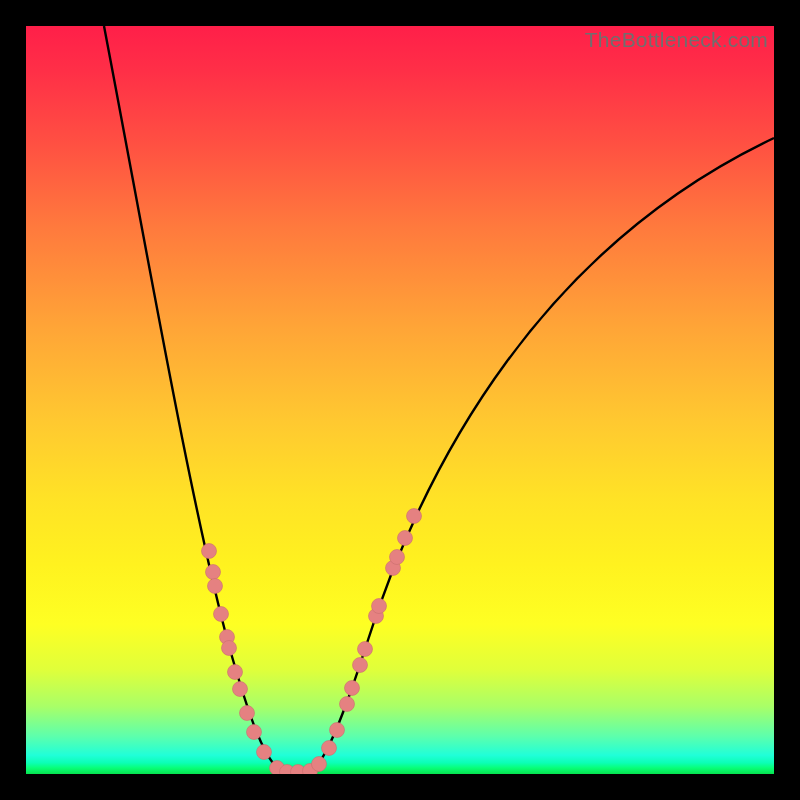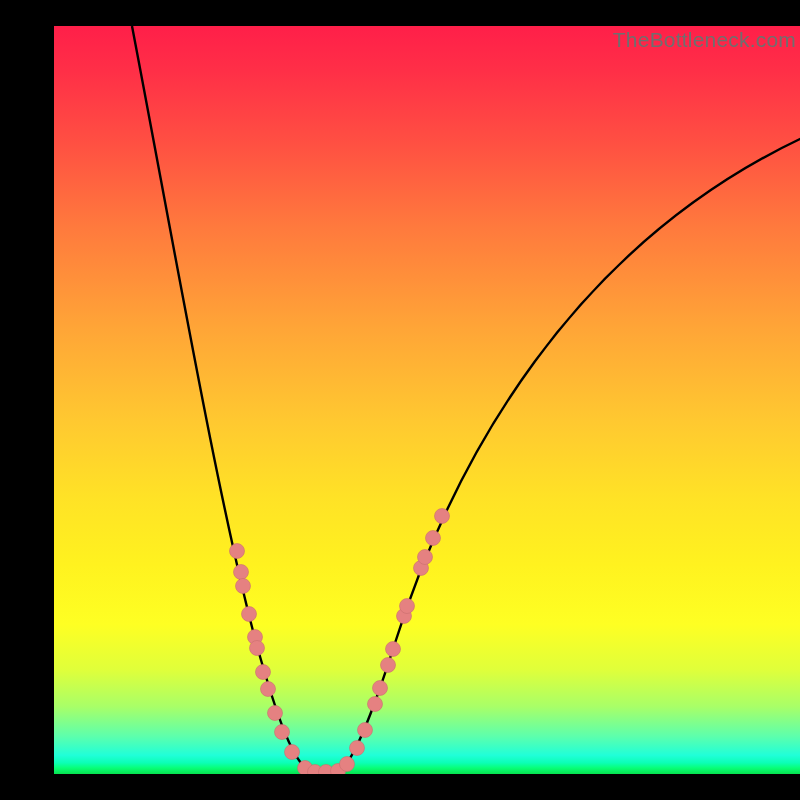--- a/index.html
+++ b/index.html
@@ -8,21 +8,20 @@
     width: 800px;
     height: 800px;
     background: #000;
     overflow: hidden;
     font-family: Arial, Helvetica, sans-serif;
   }
   .frame {
     position: absolute;
     inset: 0;
     background: #000;
-    margin-left: 28px;
   }
   .plot {
     position: absolute;
     left: 26px;
     top: 26px;
     width: 748px;
     height: 748px;
     overflow: hidden;
   }
   .gradient {

